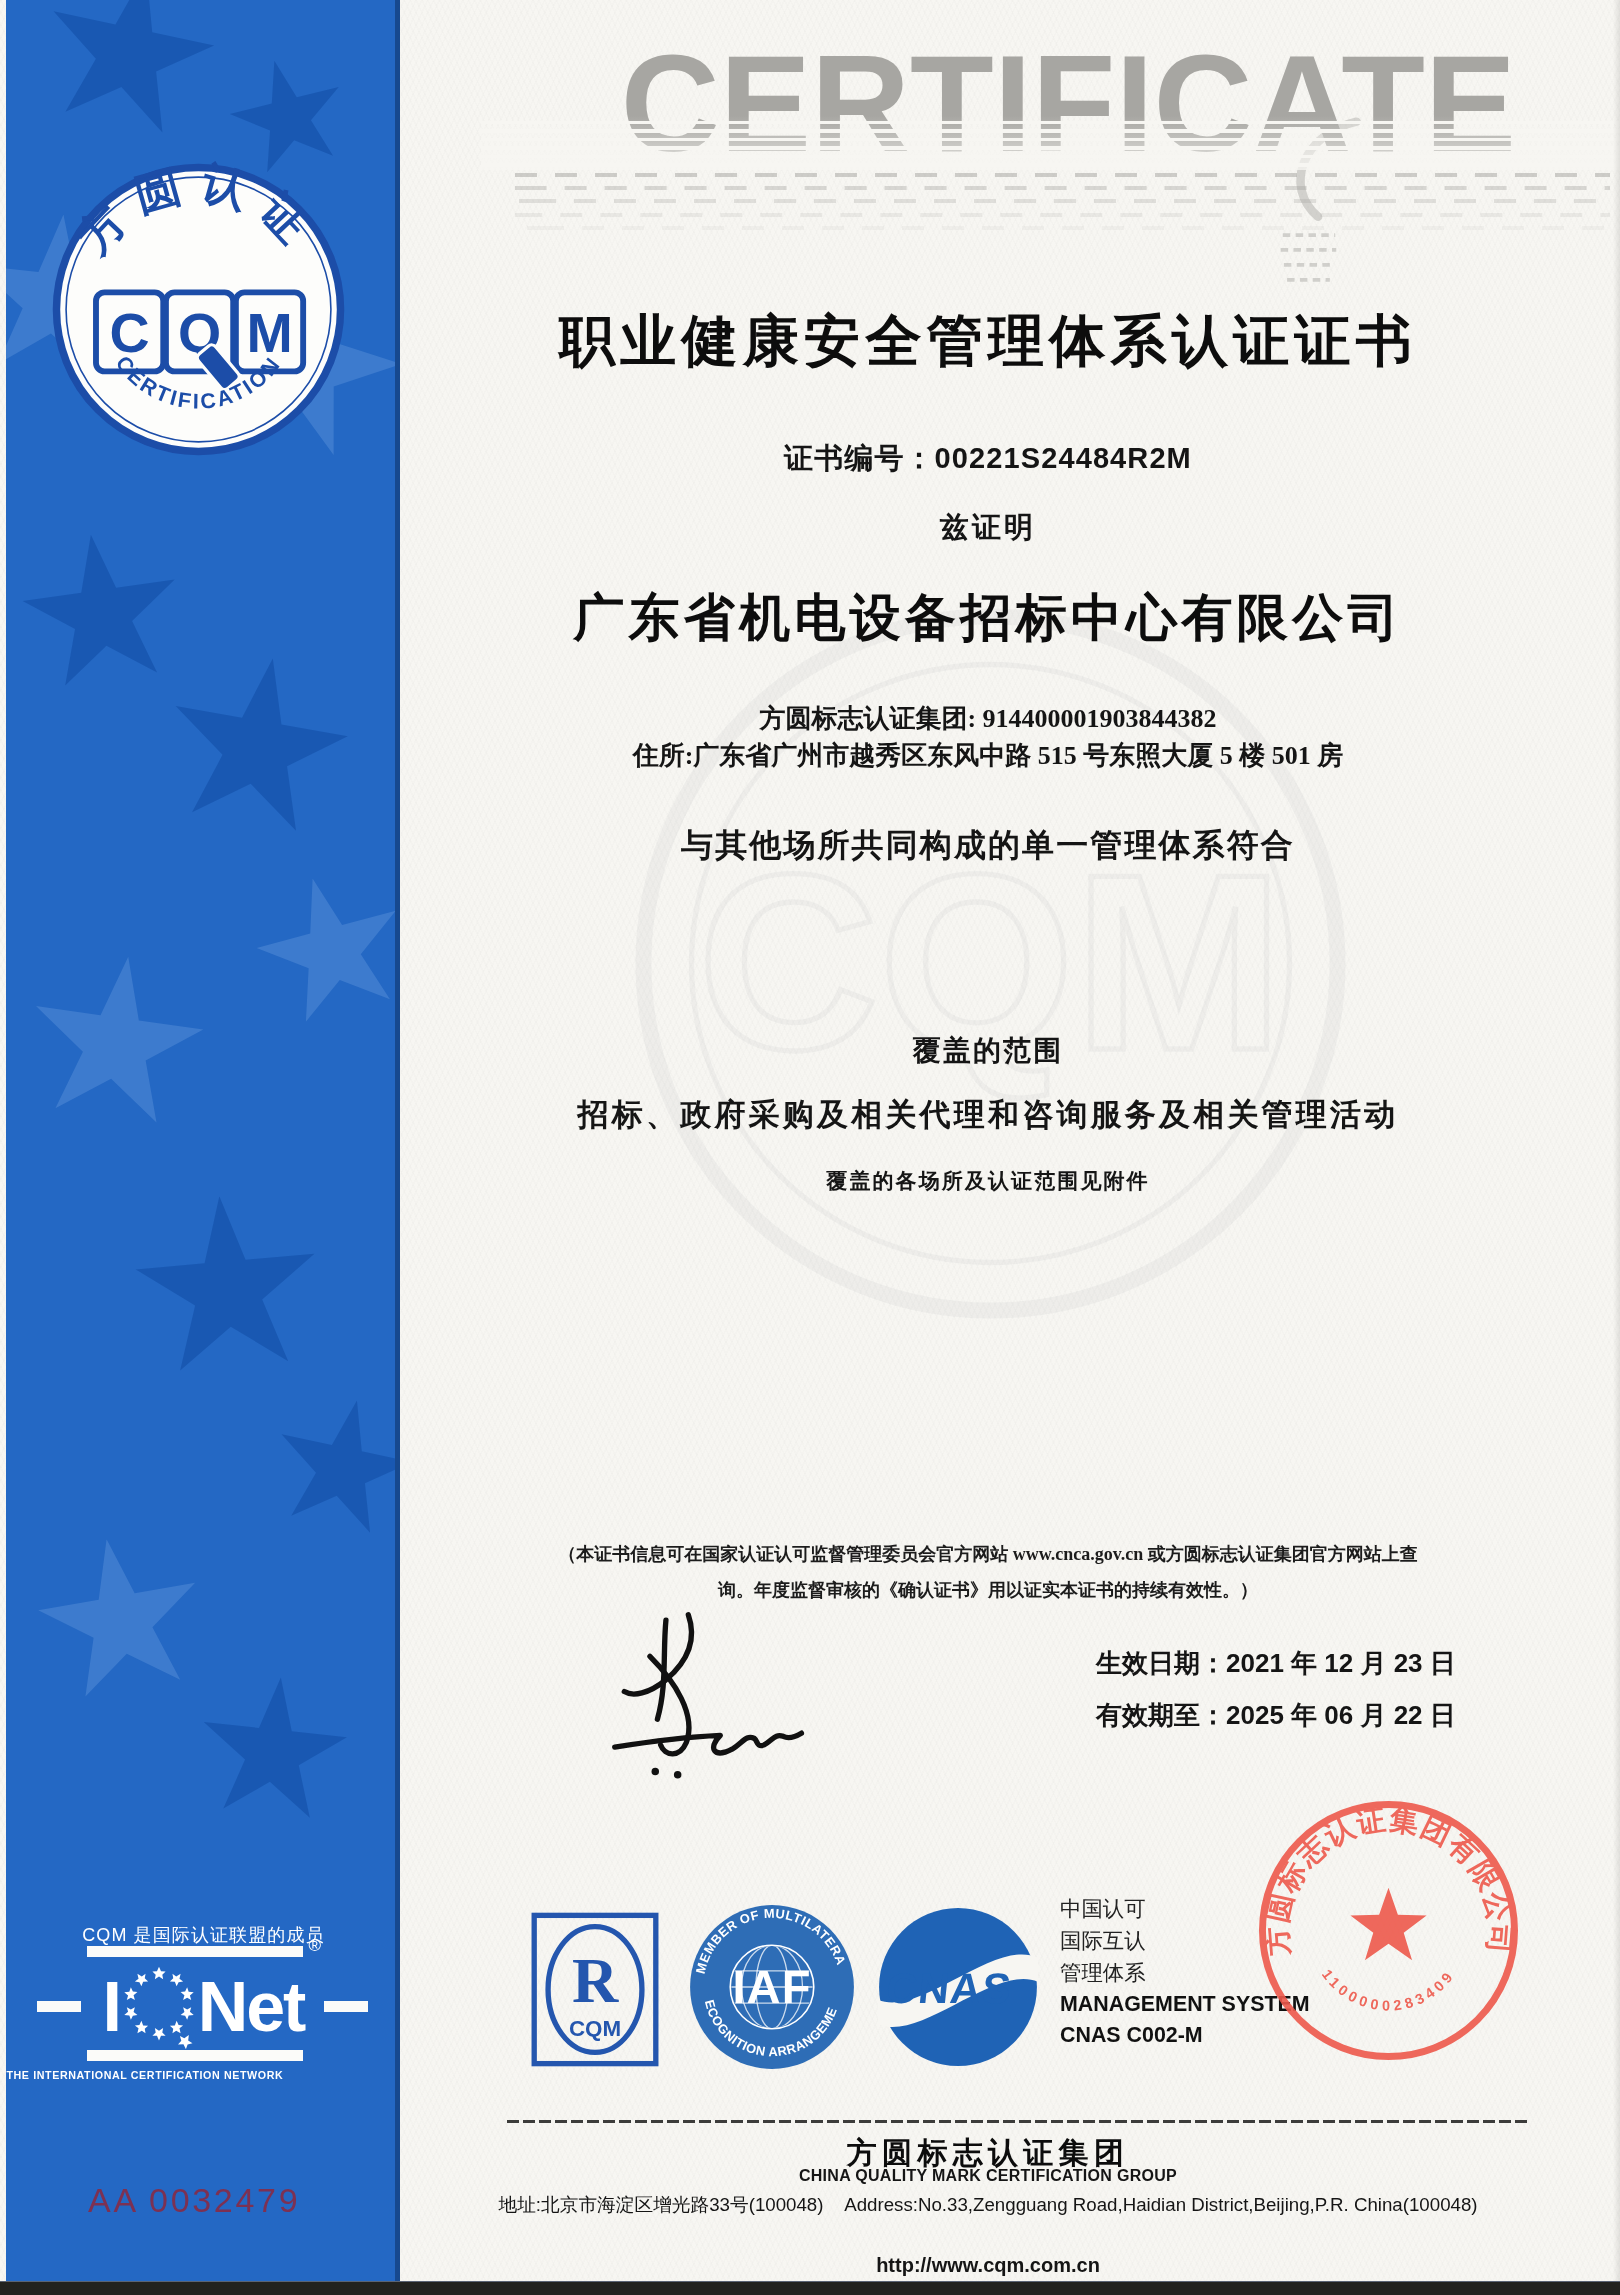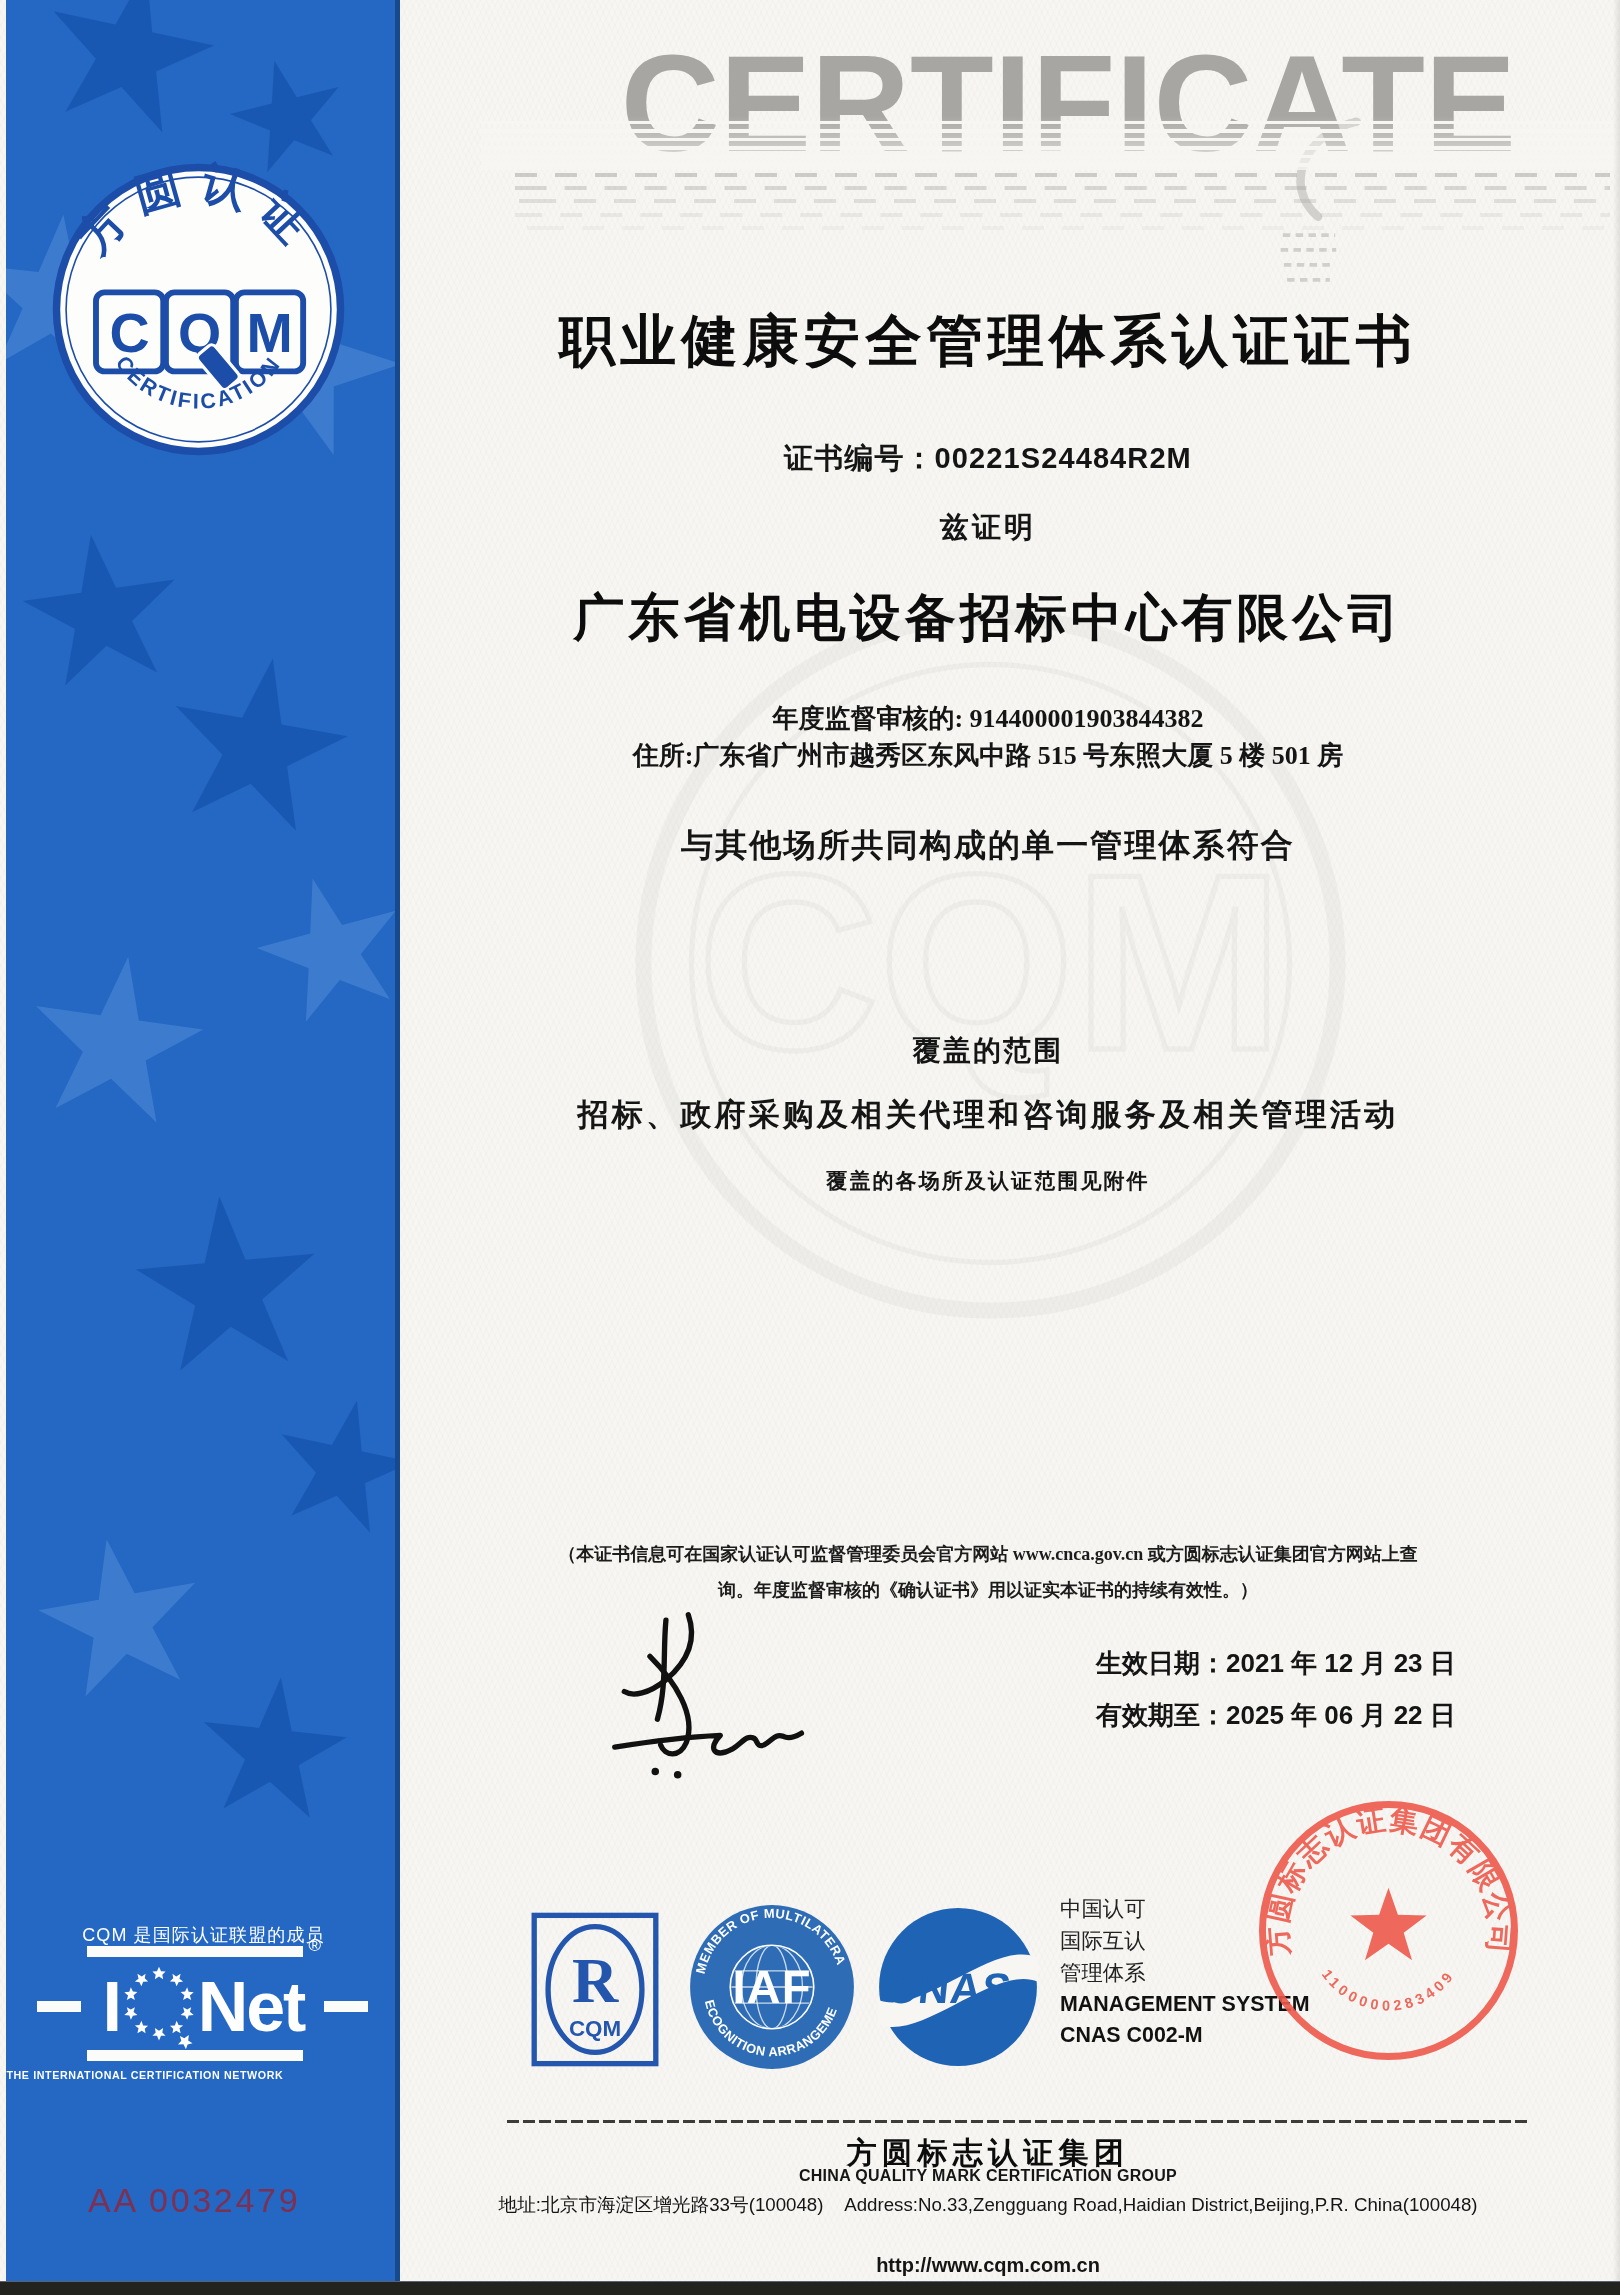--- a/index.html
+++ b/index.html
@@ -174,21 +174,21 @@
     <div class="abs iq-bar" style="top:2050px;"></div>
     <div class="abs iq-tag">THE INTERNATIONAL CERTIFICATION NETWORK</div>
 
     <div class="edge"></div>
   </div>
 
   <div class="abs ctr title hei">职业健康安全管理体系认证证书</div>
   <div class="abs ctr certno hei">证书编号：00221S24484R2M</div>
   <div class="abs ctr hereby hei">兹证明</div>
   <div class="abs ctr company song">广东省机电设备招标中心有限公司</div>
-  <div class="abs ctr credit song">年度监督审核的: 914400001903844382</div>
+  <div class="abs ctr credit song">方圆标志认证集团: 914400001903844382</div>
   <div class="abs ctr caddr song">住所:广东省广州市越秀区东风中路 515 号东照大厦 5 楼 501 房</div>
   <div class="abs ctr sysline hei">与其他场所共同构成的单一管理体系符合</div>
   <div class="abs ctr scopehead hei">覆盖的范围</div>
   <div class="abs ctr scope song">招标、政府采购及相关代理和咨询服务及相关管理活动</div>
   <div class="abs ctr scopenote song">覆盖的各场所及认证范围见附件</div>
 
   <div class="abs ctr fineprint song">
     <div>（本证书信息可在国家认证认可监督管理委员会官方网站 www.cnca.gov.cn 或方圆标志认证集团官方网站上查</div>
     <div>询。年度监督审核的《确认证书》用以证实本证书的持续有效性。）</div>
   </div>

